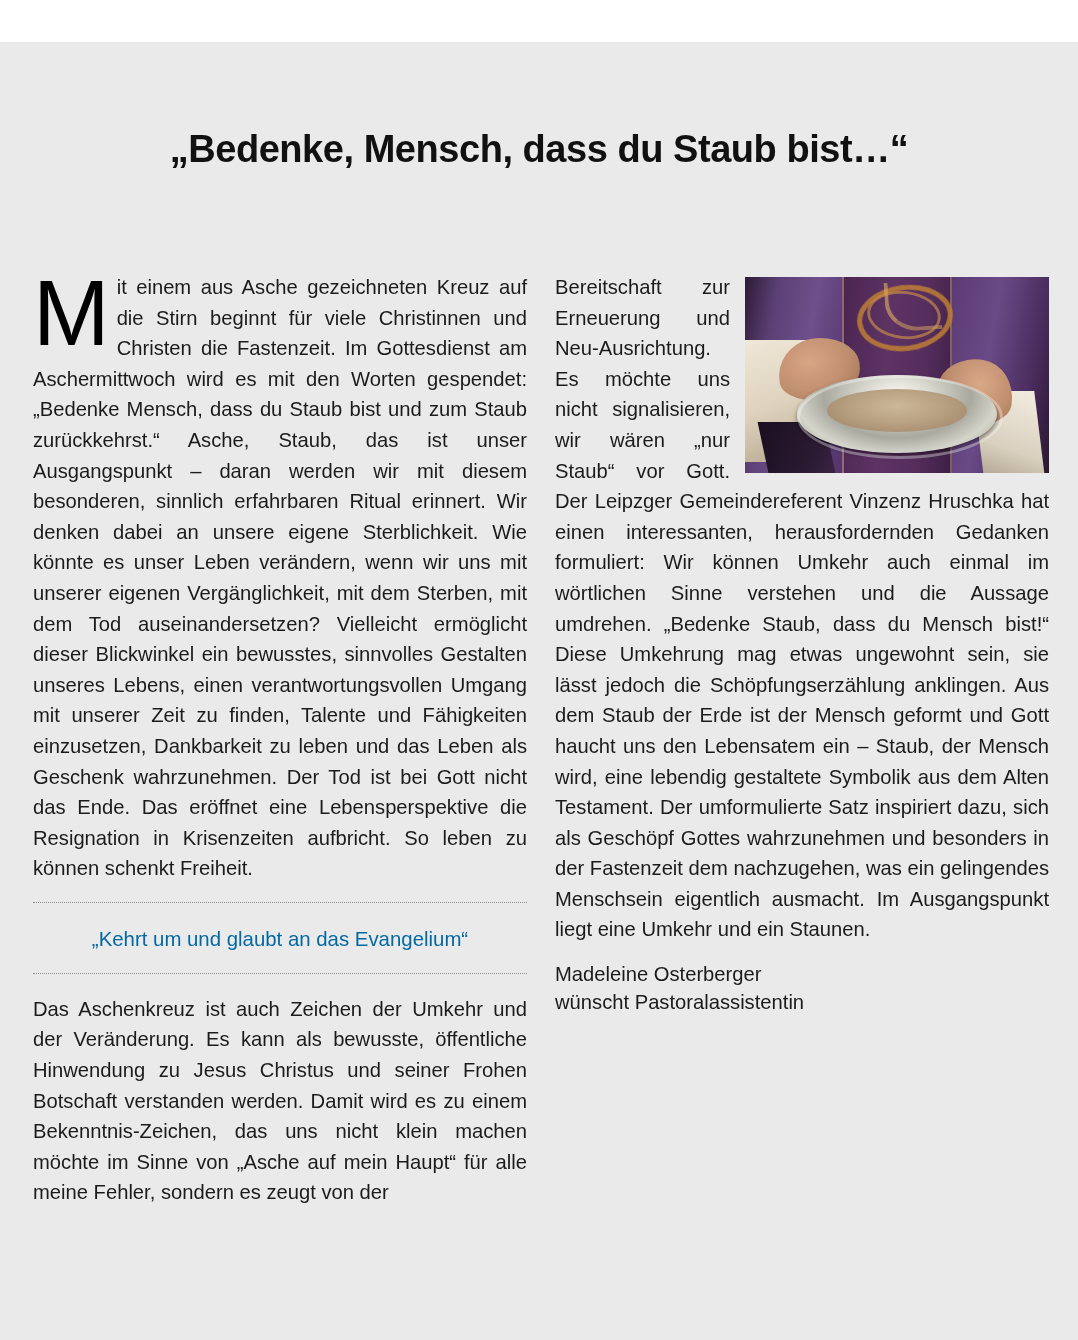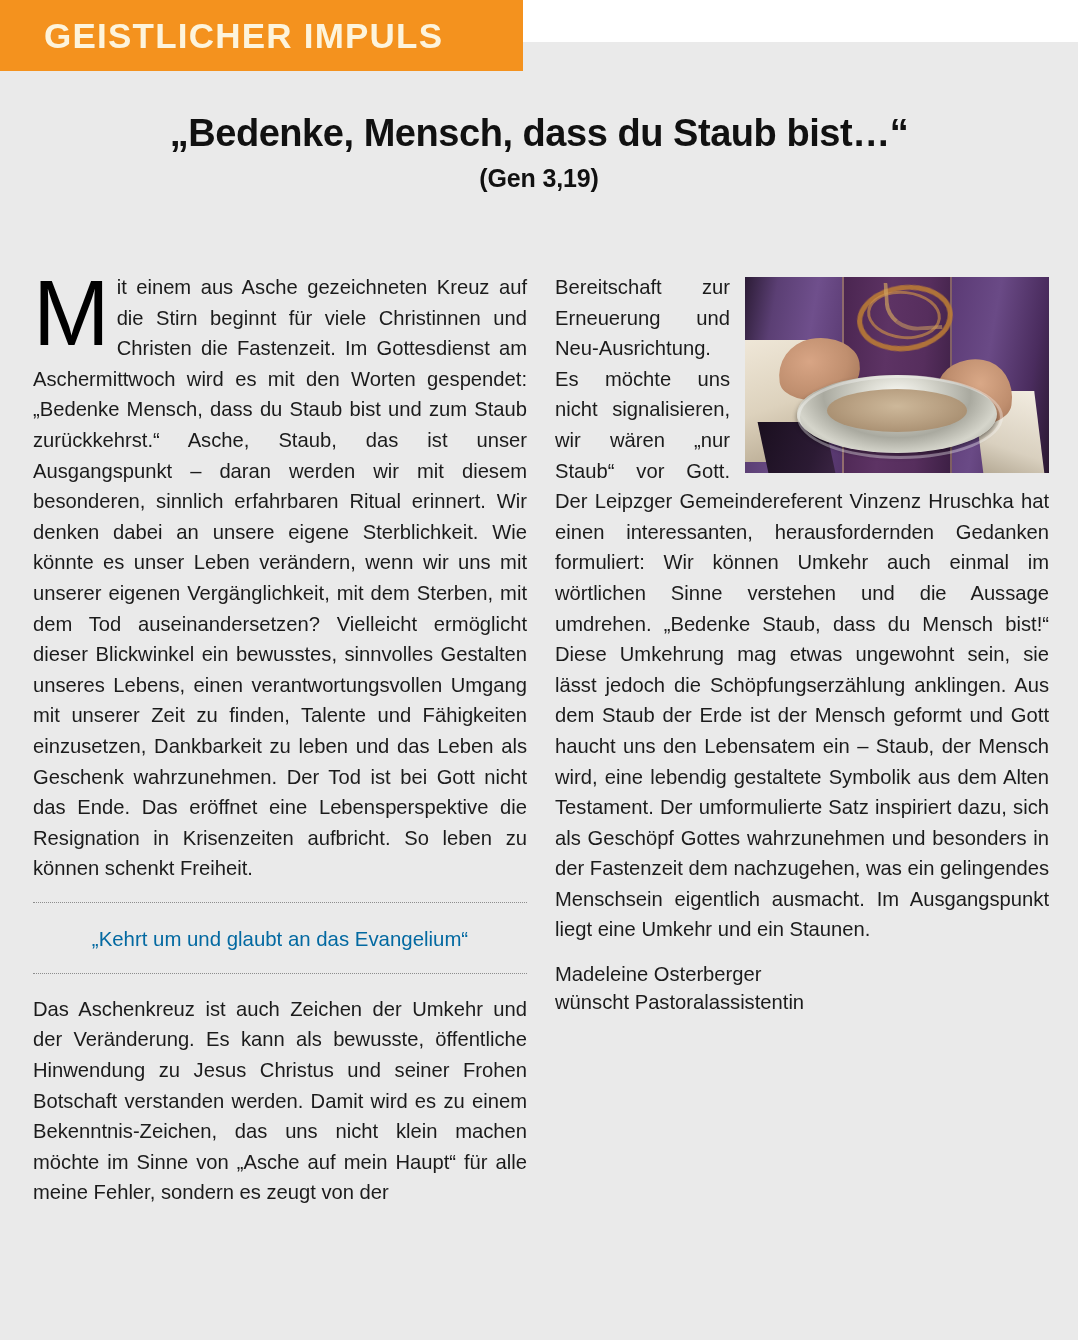--- a/index.html
+++ b/index.html
@@ -49,21 +49,21 @@
     font-weight: bold;
     letter-spacing: 0.035em;
     font-family: "Liberation Sans", sans-serif;
     white-space: nowrap;
   }
 
   
   .headline-block {
     position: absolute;
     left: 0;
-    top: 113px;
+    top: 129px;
     width: 1078px;
     text-align: center;
   }
   .headline {
     font-size: 38px;
     font-weight: bold;
     color: #111111;
     letter-spacing: -0.012em;
     line-height: 1.08;
     margin: 0;
@@ -256,27 +256,23 @@
     text-align: left;
   }
 </style>
 </head>
 <body>
 
 <div class="page">
 
   <div class="page-bg"></div>
 
-  <div class="banner">
-    <span class="banner-label">GEISTLICHER IMPULS</span>
-  </div>
 
   <div class="headline-block">
     <h1 class="headline">„Bedenke, Mensch, dass du Staub bist…“</h1>
-    <div class="subheadline">(Gen 3,19)</div>
   </div>
 
   <div class="columns">
 
     <div class="col col-left">
       <p class="body-text"><span class="dropcap">M</span><span>it einem aus Asche gezeichneten Kreuz auf die Stirn beginnt für viele Christinnen und Christen die Fastenzeit. Im Gottesdienst am Aschermittwoch wird es mit den Worten gespendet: „Bedenke Mensch, dass du Staub bist und zum Staub zurückkehrst.“ Asche, Staub, das ist unser Ausgangspunkt – daran werden wir mit diesem besonderen, sinnlich erfahrbaren Ritual erinnert. Wir denken dabei an unsere eigene Sterblichkeit. Wie könnte es unser Leben verändern, wenn wir uns mit unserer eigenen Vergänglichkeit, mit dem Sterben, mit dem Tod auseinandersetzen? Vielleicht ermöglicht dieser Blickwinkel ein bewusstes, sinnvolles Gestalten unseres Lebens, einen verantwortungsvollen Umgang mit unserer Zeit zu finden, Talente und Fähigkeiten einzusetzen, Dankbarkeit zu leben und das Leben als Geschenk wahrzunehmen. Der Tod ist bei Gott nicht das Ende. Das eröffnet eine Lebensperspektive die Resignation in Krisenzeiten aufbricht. So leben zu können schenkt Freiheit.</span></p>
 
       <div class="pullquote-wrap">
         <p class="pullquote">„Kehrt um und glaubt an das Evangelium“</p>
       </div>

